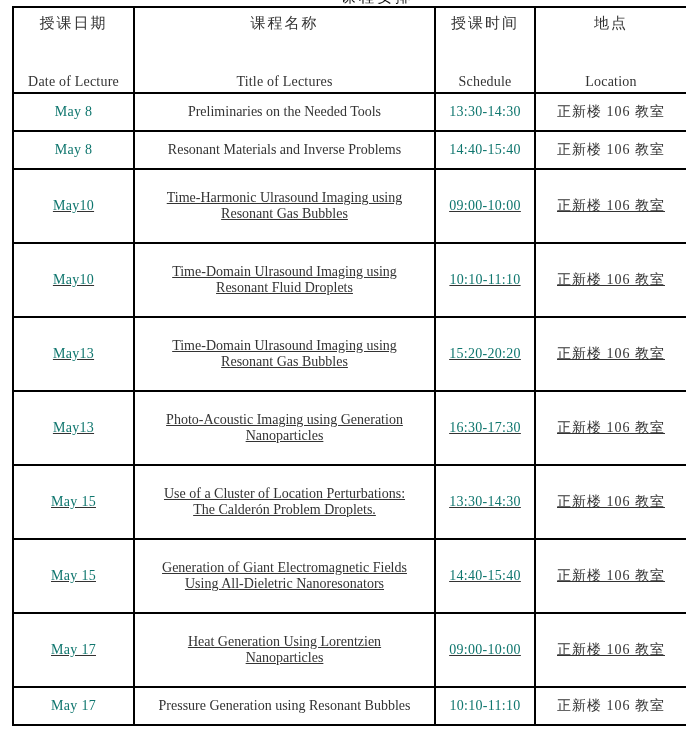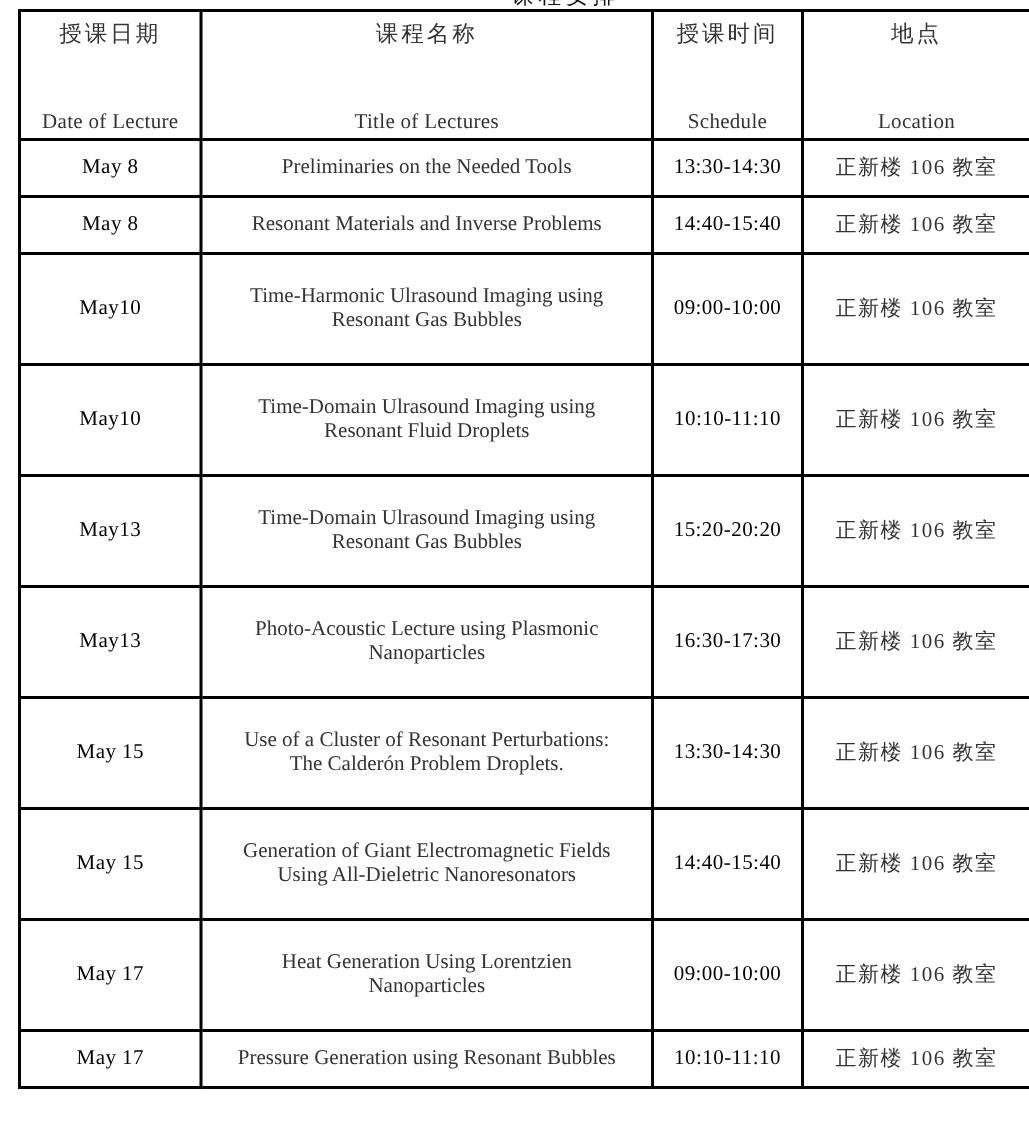--- a/index.html
+++ b/index.html
@@ -52,39 +52,39 @@
     border: 2px solid #000000;
     padding: 0;
     text-align: center;
     vertical-align: middle;
     background: #ffffff;
     font-weight: normal;
     overflow: hidden;
   }
   tr.header-row { height: 50px; }
   tr.row-short  { height: 38px; }
-  tr.row-tall   { height: 74px; }
+  tr.row-tall   { height: 74px; text-decoration: underline; }
 
   .hdr-zh {
     font-size: 15px;
     letter-spacing: 2px;
     color: #333333;
     padding-top: 4px;
     line-height: 22px;
   }
   .hdr-en {
     font-size: 14px;
     color: #333333;
     line-height: 20px;
     letter-spacing: 0.2px;
     margin-top: 38px;
   }
   .cell-date, .cell-time {
     font-size: 14px;
-    color: #000000;
+    color: #0f766e;
     letter-spacing: 0.3px;
   }
   .cell-title {
     font-size: 14px;
     color: #333333;
   }
   .cell-title .title-wrap {
     display: flex;
     flex-direction: column;
     justify-content: flex-end;
@@ -192,32 +192,32 @@
               <div class="title-line">Resonant Gas Bubbles</div>
             </div>
           </td>
           <td class="cell-time">15:20-20:20</td>
           <td class="cell-loc">正新楼 106 教室</td>
         </tr>
         <tr class="row-tall">
           <td class="cell-date">May13</td>
           <td class="cell-title">
             <div class="title-wrap">
-              <div class="title-line">Photo-Acoustic Lecture using Plasmonic</div>
+              <div class="title-line">Photo-Acoustic Imaging using Generation</div>
               <div class="title-line">Nanoparticles</div>
             </div>
           </td>
           <td class="cell-time">16:30-17:30</td>
           <td class="cell-loc">正新楼 106 教室</td>
         </tr>
         <tr class="row-tall">
           <td class="cell-date">May 15</td>
           <td class="cell-title">
             <div class="title-wrap">
-              <div class="title-line">Use of a Cluster of Resonant Perturbations:</div>
+              <div class="title-line">Use of a Cluster of Location Perturbations:</div>
               <div class="title-line">The Calderón Problem Droplets.</div>
             </div>
           </td>
           <td class="cell-time">13:30-14:30</td>
           <td class="cell-loc">正新楼 106 教室</td>
         </tr>
         <tr class="row-tall">
           <td class="cell-date">May 15</td>
           <td class="cell-title">
             <div class="title-wrap">

